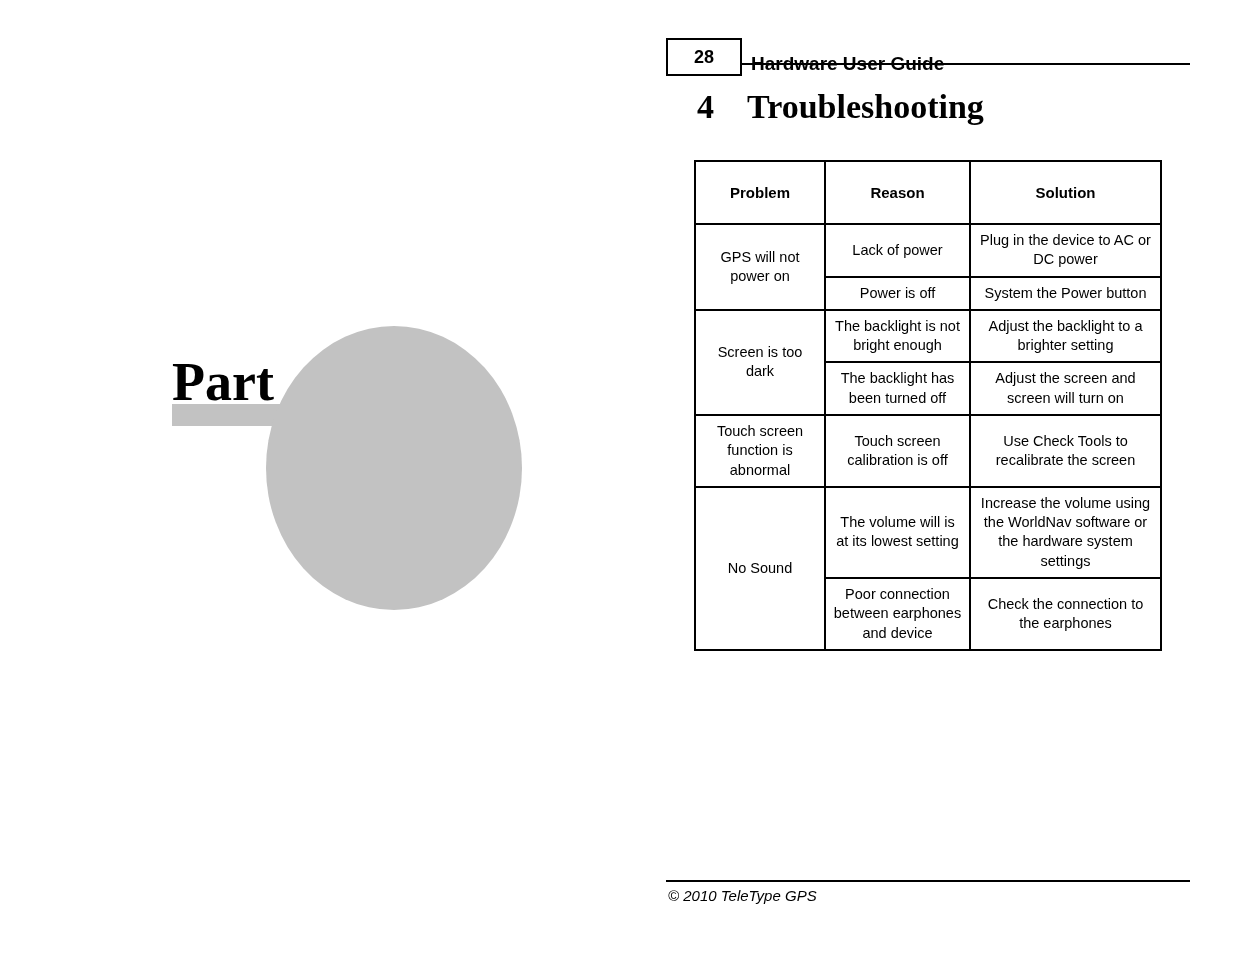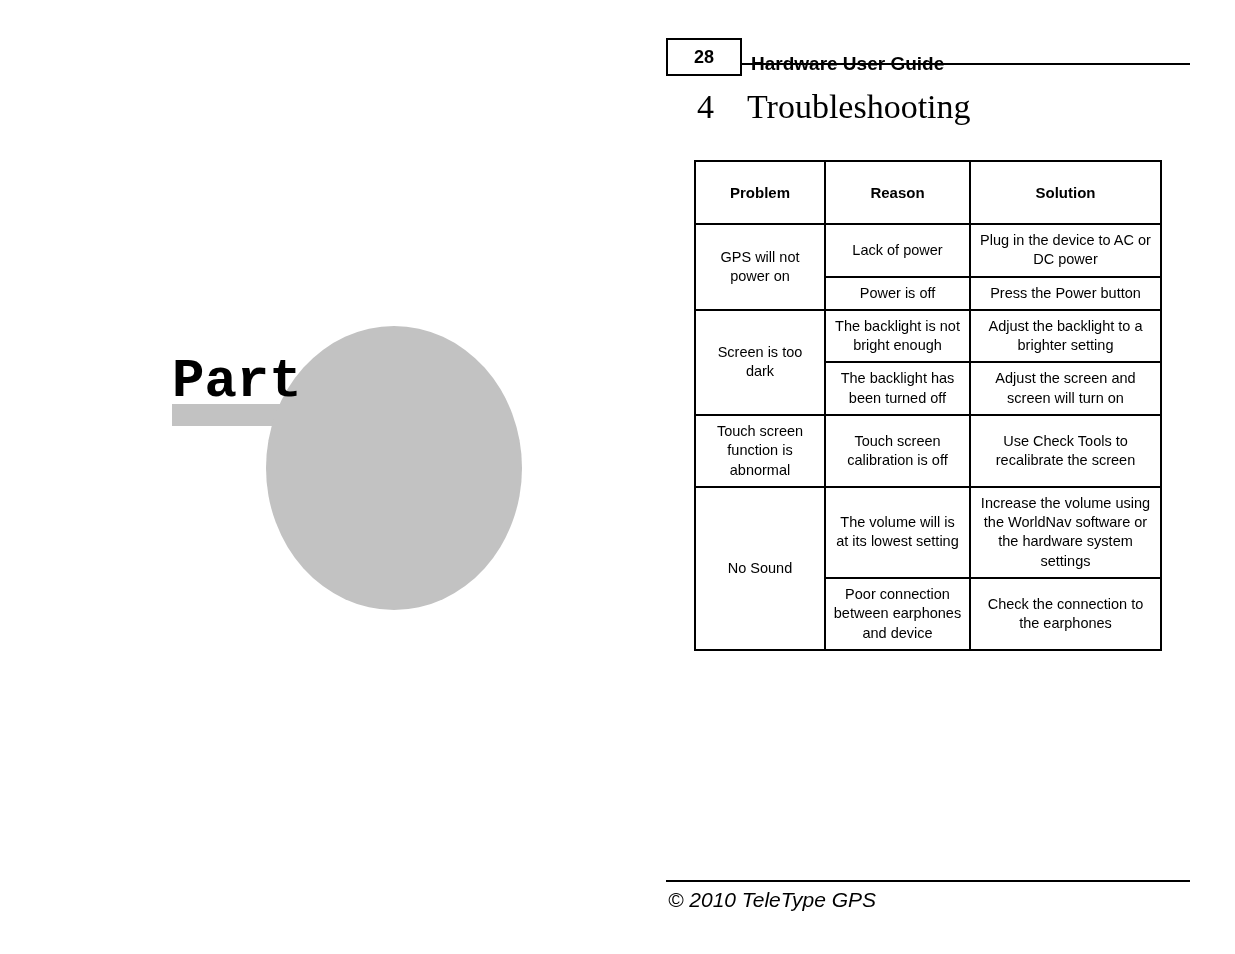--- a/index.html
+++ b/index.html
@@ -57,21 +57,21 @@
     line-height: 1;
     letter-spacing: 2px;
     padding-left: 14px;
     box-sizing: border-box;
     user-select: none;
   }
   #part-word {
     position: absolute;
     left: 172px;
     top: 355px;
-    font-family: Liberation Mono, monospace;
+    font-family: Liberation Serif, serif;
     font-weight: bold;
     font-size: 54px;
     line-height: 1;
     color: #000000;
   }
 
   
   #page-header {
     position: absolute;
     left: 0;
@@ -111,21 +111,21 @@
     height: 2px;
     background: #000000;
   }
 
   
   #chapter-heading {
     position: absolute;
     left: 697px;
     top: 88px;
     font-family: "Liberation Serif", serif;
-    font-weight: normal;
+    font-weight: bold;
     font-size: 34px;
     line-height: 1.1;
     white-space: nowrap;
   }
   #chapter-number {
     display: inline-block;
     width: 50px;
   }
 
   
@@ -175,21 +175,21 @@
     top: 880px;
     width: 524px;
     height: 2px;
     background: #000000;
   }
   #footer-text {
     position: absolute;
     left: 668px;
     top: 886px;
     font-style: italic;
-    font-size: 21px;
+    font-size: 15px;
     line-height: 1.3;
     white-space: nowrap;
   }
 </style>
 </head>
 <body>
 
 <div id="part-graphic">
   <div id="part-bar"></div>
   <div id="part-circle"></div>
@@ -220,21 +220,21 @@
     </tr>
   </thead>
   <tbody id="trouble-body">
       <tr>
         <td class="problem-cell" rowspan="2">GPS will not power on</td>
         <td>Lack of power</td>
         <td>Plug in the device to AC or DC power</td>
       </tr>
       <tr>
         <td>Power is off</td>
-        <td>Press the Power button</td>
+        <td>System the Power button</td>
       </tr>
       <tr>
         <td class="problem-cell" rowspan="2">Screen is too dark</td>
         <td>The backlight is not bright enough</td>
         <td>Adjust the backlight to a brighter setting</td>
       </tr>
       <tr>
         <td>The backlight has been turned off</td>
         <td>Adjust the screen and screen will turn on</td>
       </tr>

